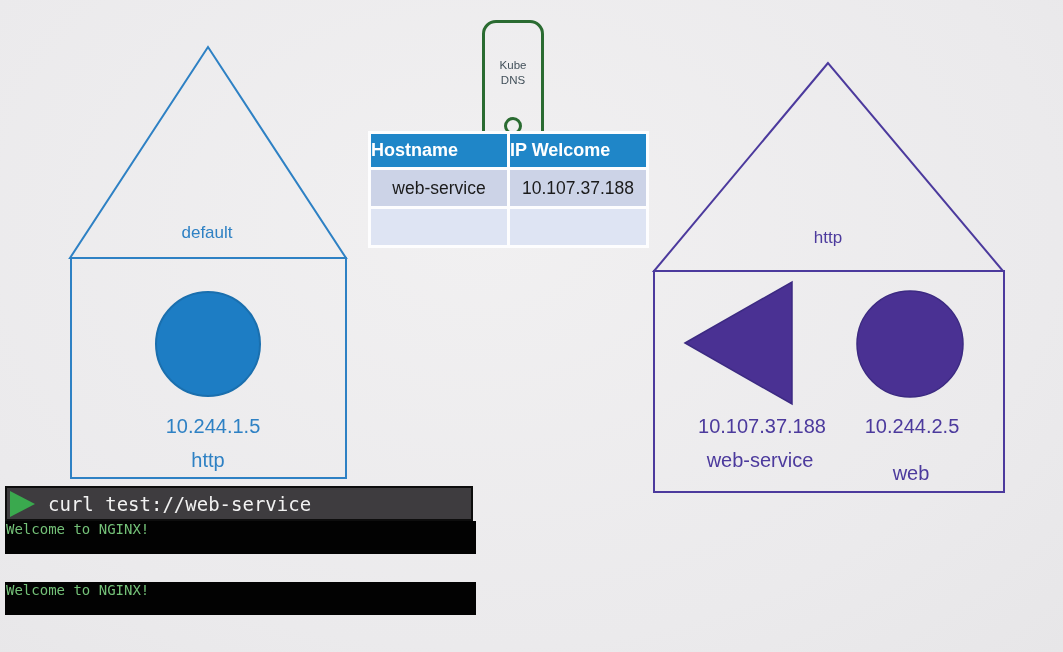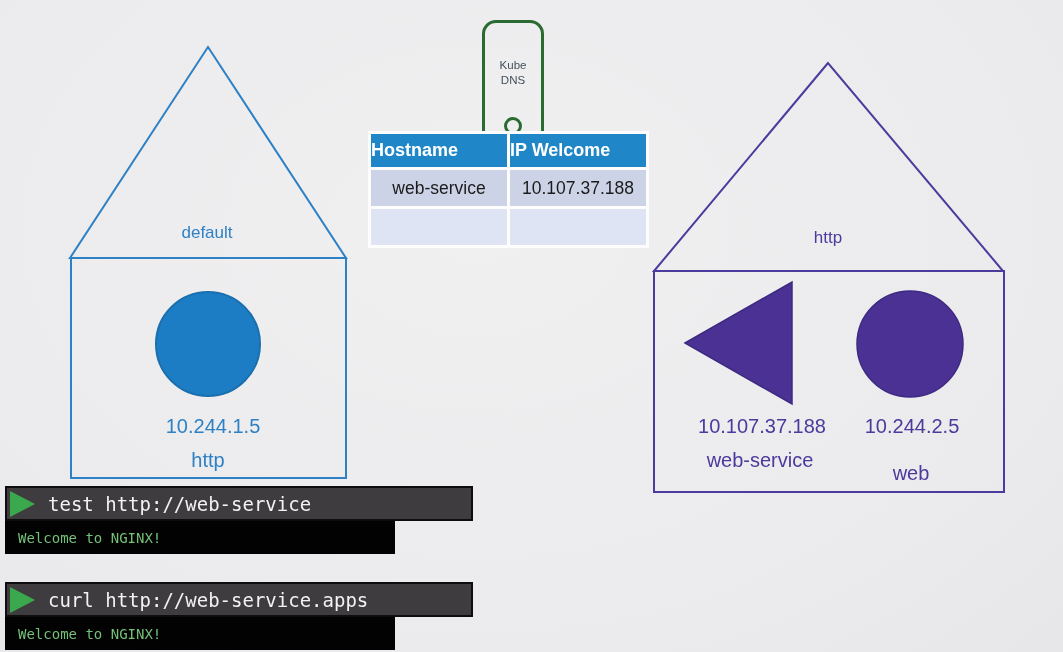--- a/index.html
+++ b/index.html
@@ -58,22 +58,22 @@
     width:0;height:0;margin-left:3px;
     border-left:25px solid #3aa94e;
     border-top:13px solid transparent;
     border-bottom:13px solid transparent;
   }
   .term-cmd{
     margin-left:13px;color:#f2f2f2;font-size:19px;
     font-family:"DejaVu Sans Mono","Liberation Mono",monospace;
   }
   .term-output{
-    box-sizing:border-box;height:33px;width:390px;background:#020202;
-    display:flex;align-items:center;padding-left:13px;
+    box-sizing:border-box;height:33px;width:471px;background:#020202;
+    display:flex;align-items:flex-start;padding-left:1px;
   }
   .term-out-text{
     color:#74c178;font-size:14px;
     font-family:"DejaVu Sans Mono","Liberation Mono",monospace;
   }
 </style>
 </head>
 <body>
 
 <div class="stage">
@@ -122,30 +122,26 @@
       <tr class="empty">
         <td></td>
         <td></td>
       </tr>
     </tbody>
   </table>
 
   <div class="terminal term-1">
     <div class="term-header">
       <div class="play-icon"></div>
-      <span class="term-cmd">test http://web-service</span>
+      <span class="term-cmd">curl test://web-service</span>
     </div>
     <div class="term-output">
       <span class="term-out-text">Welcome to NGINX!</span>
     </div>
   </div>
 
   <div class="terminal term-2">
-    <div class="term-header">
-      <div class="play-icon"></div>
-      <span class="term-cmd">curl http://web-service.apps</span>
-    </div>
     <div class="term-output">
       <span class="term-out-text">Welcome to NGINX!</span>
     </div>
   </div>
 
 </div>
 
 </body></html>

